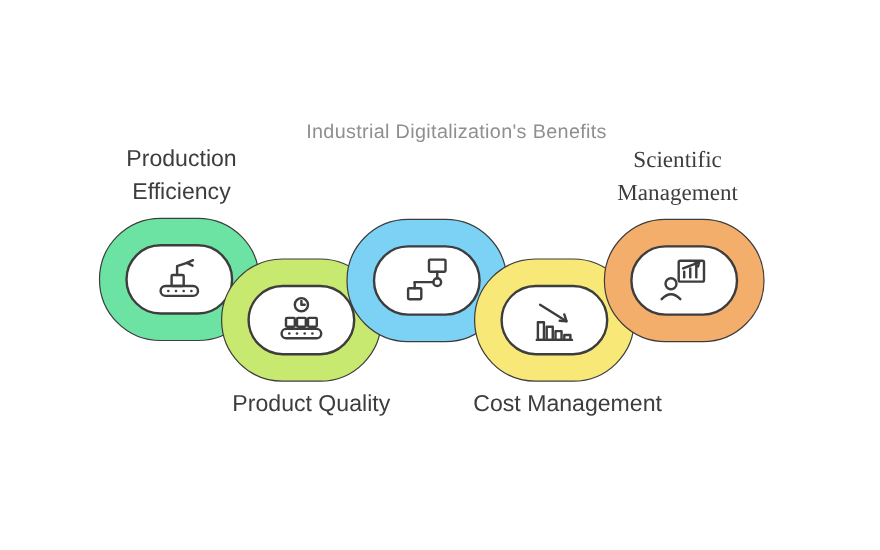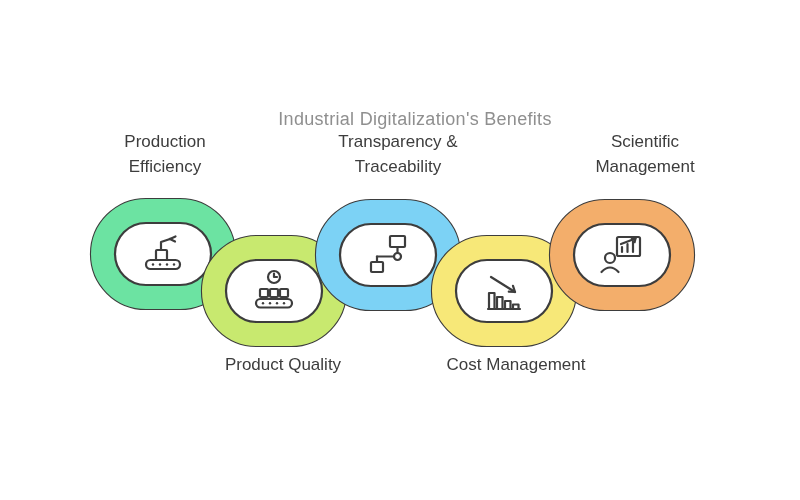--- a/index.html
+++ b/index.html
@@ -24,21 +24,21 @@
     color: #8f8f8f;
     letter-spacing: 0.3px;
     white-space: nowrap;
     margin-top: 37px;
   }
 
   .label {
     position: absolute;
     transform: translateX(-50%);
     text-align: center;
-    font-size: 17px;
+    font-size: 21px;
     font-weight: 400;
     color: #3d3d3d;
     line-height: 1.45;
   }
   .label.nowrap { white-space: nowrap; text-align: right; }
 
   .link {
     position: absolute;
     width: 150px;
     height: 116px;
@@ -137,21 +137,20 @@
         <path d="M23 11 L37.5 5.5"></path>
         <path d="M33.5 4.8 L37.5 5.5 L36.6 9.2"></path>
         <circle cx="12" cy="25" r="5"></circle>
         <path d="M3.5 39 Q12 30 20.5 39"></path>
       </g>
     </svg>
   </div>
 
   <div class="label" style="left:165px; top:130px; width:145px;">Production Efficiency</div>
 
-  <div class="label" style="left:398px; top:130px; width:165px;">Transparency &amp; Traceability</div>
 
-  <div class="label" style="left:645px; top:130px; width:130px;">Scientific Management</div>
+  <div class="label" style="left:616px; top:130px; width:130px;font-family:Liberation Serif, serif;">Scientific Management</div>
 
   <div class="label nowrap" style="left:283px; top:353px;">Product Quality</div>
 
   <div class="label nowrap" style="left:516px; top:353px;">Cost Management</div>
 
 </div>
 
 </body></html>

